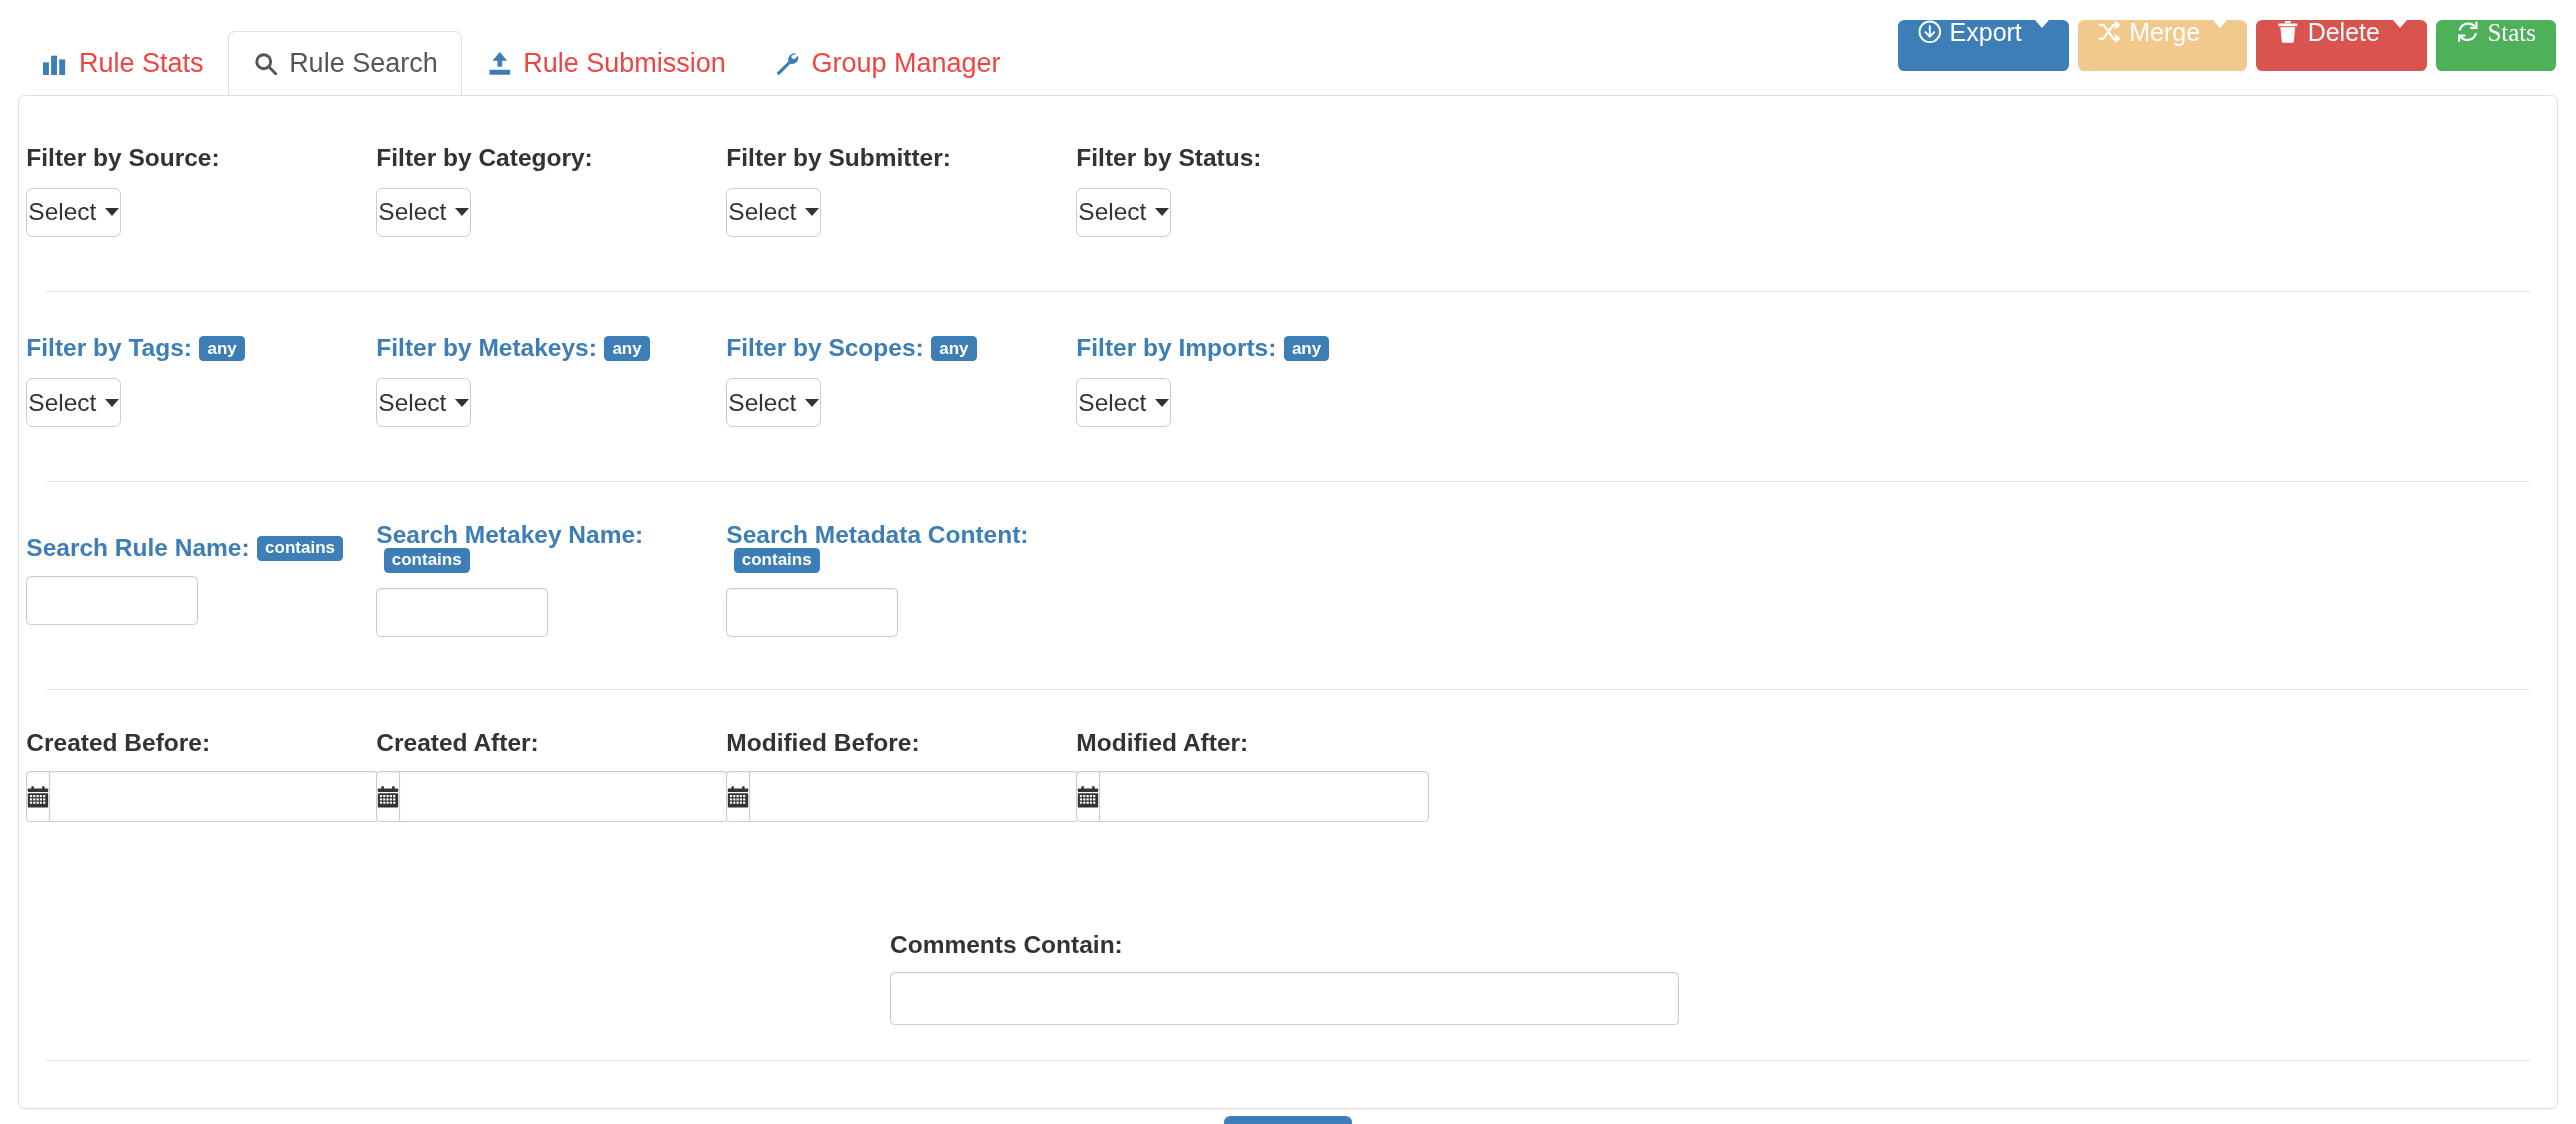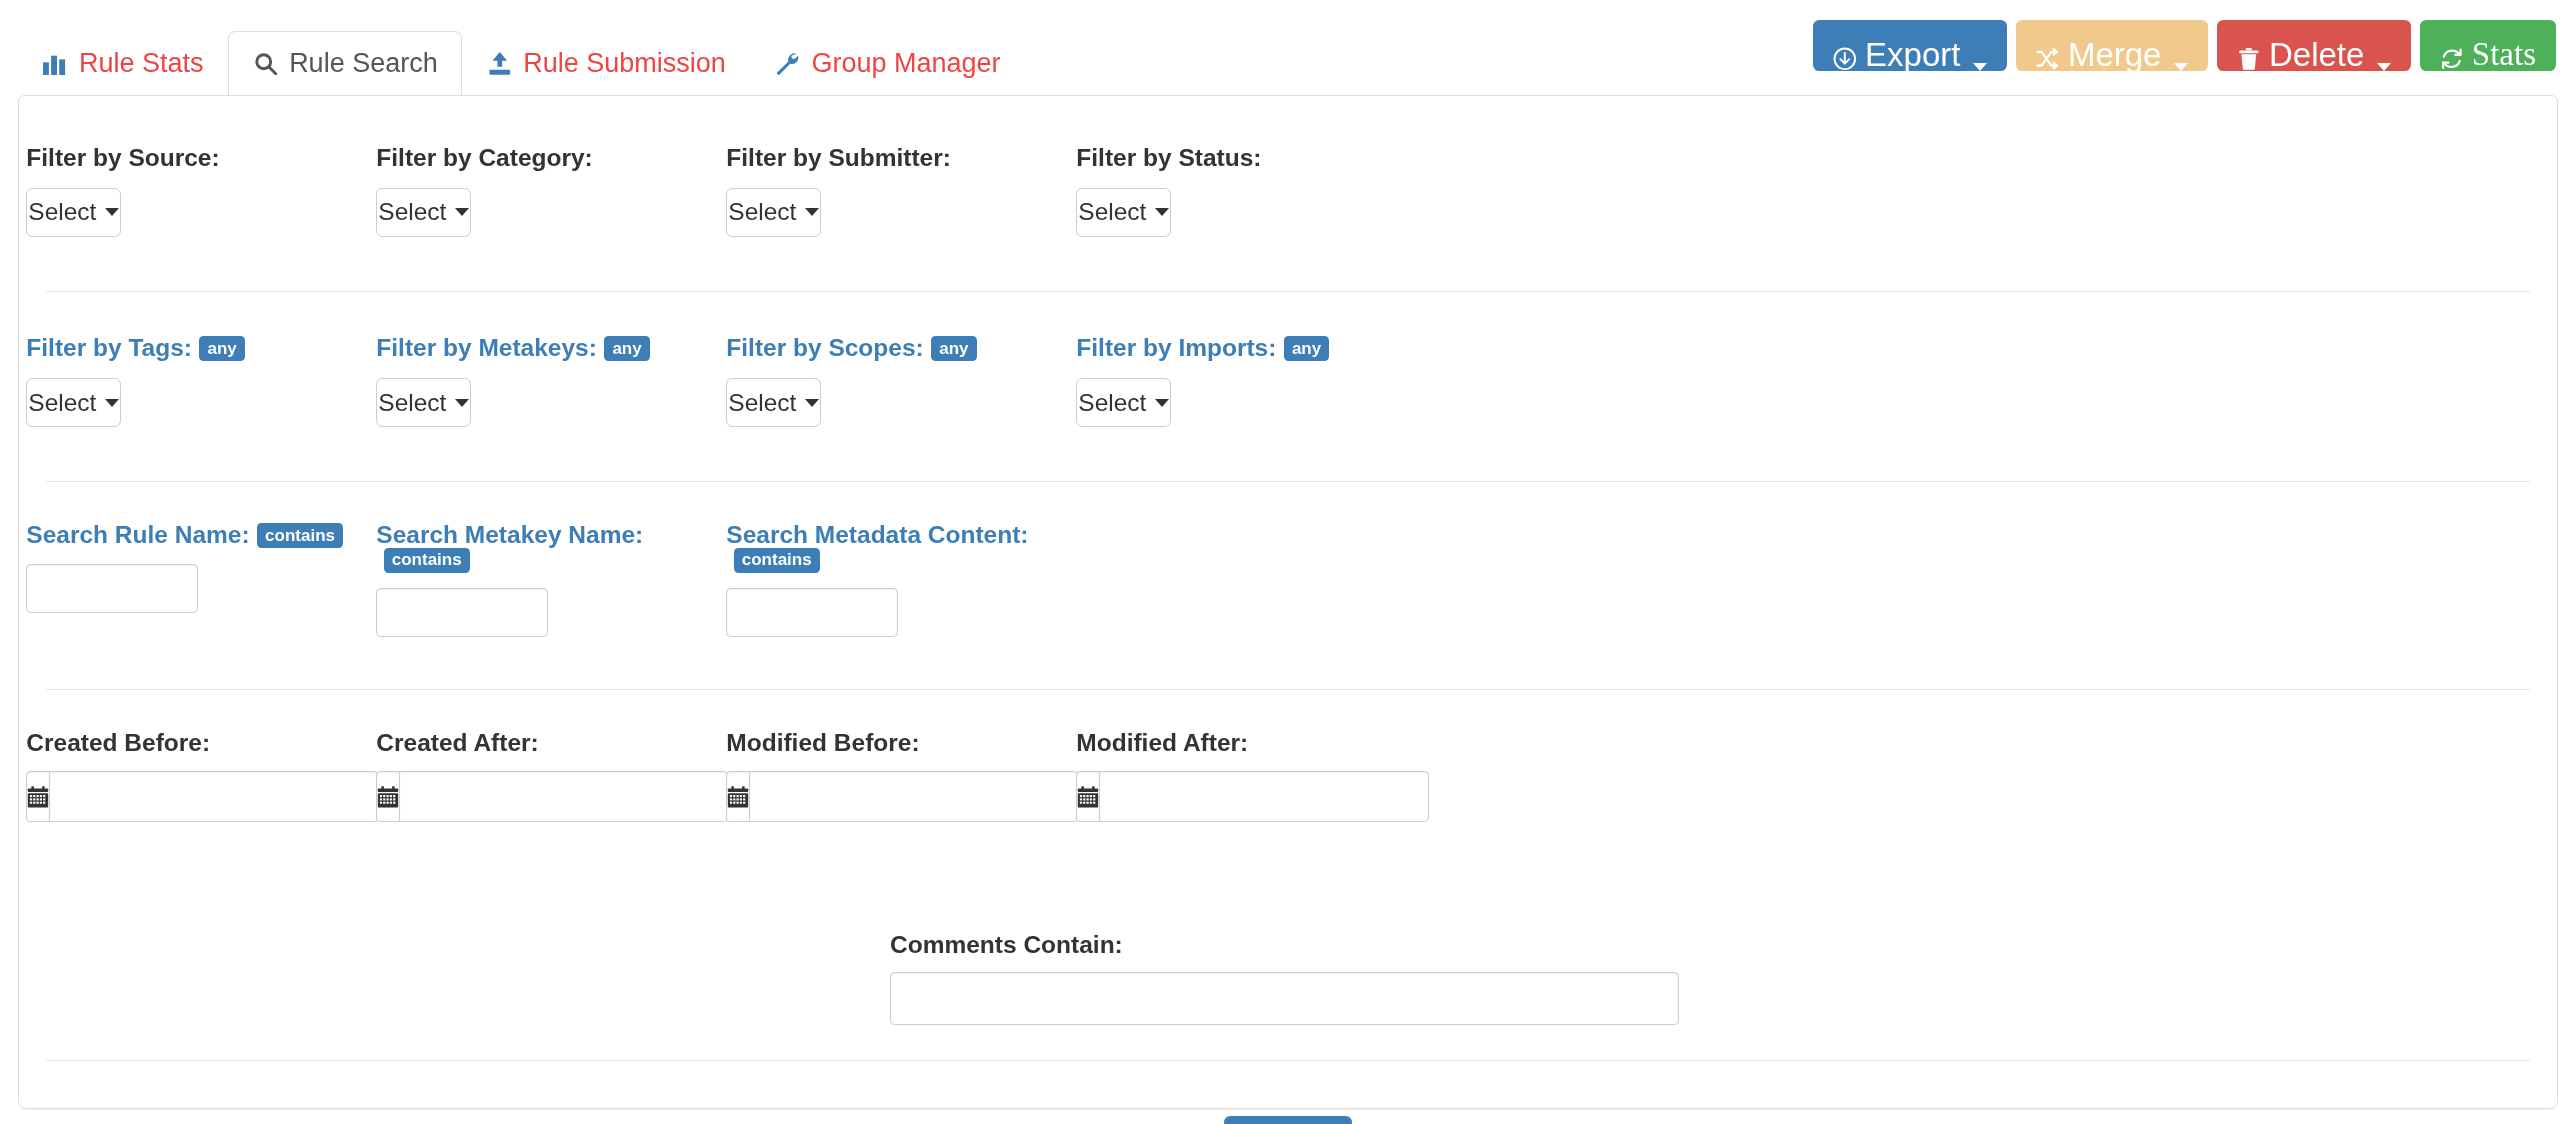--- a/index.html
+++ b/index.html
@@ -47,27 +47,27 @@
 
   
   .topbtns {
     position: absolute;
     right: 20px;
     top: 20px;
     display: flex;
     gap: 9px;
   }
   .btn {
-    display: inline-flex; align-items: flex-end; gap: 8.2px;
+    display: inline-flex; align-items: flex-start; gap: 8.2px;
     height: 51px;
     padding: 0 20px;
     border: none;
     border-radius: 6.3px;
     color: #fff;
-    font-size: 33px;
+    font-size: 25px;
     font-family: "Liberation Sans", sans-serif;
     cursor: pointer;
     white-space: nowrap;
     line-height: 1;
   }
   .btn .bicon { display: inline-flex; align-items: center; }
   .btn .caret {
     width: 0; height: 0;
     border-left: 7.3px solid transparent;
     border-right: 7.3px solid transparent;
@@ -430,21 +430,21 @@
         </div>
         <button class="select-btn" style="margin-top:17px;">
           <span>Select</span>
           <span class="caret"></span>
         </button>
       </div>
     </div>
 
     <div class="hr" style="margin-top:54px;"></div>
 
-    <div class="row" style="padding:41px 0 0 7.3px;">
+    <div class="row" style="padding:41px 0 0 7.3px;align-items:center;">
       <div class="col">
         <div>
           <span class="lbl-link">Search Rule Name:</span><span class="badge">contains</span>
         </div>
         <input class="txt" type="text" style="margin-top: 15.4px;" value="">
       </div>
       <div class="col">
         <div>
           <span class="lbl-link">Search Metakey Name:</span><span class="badge">contains</span>
         </div>

